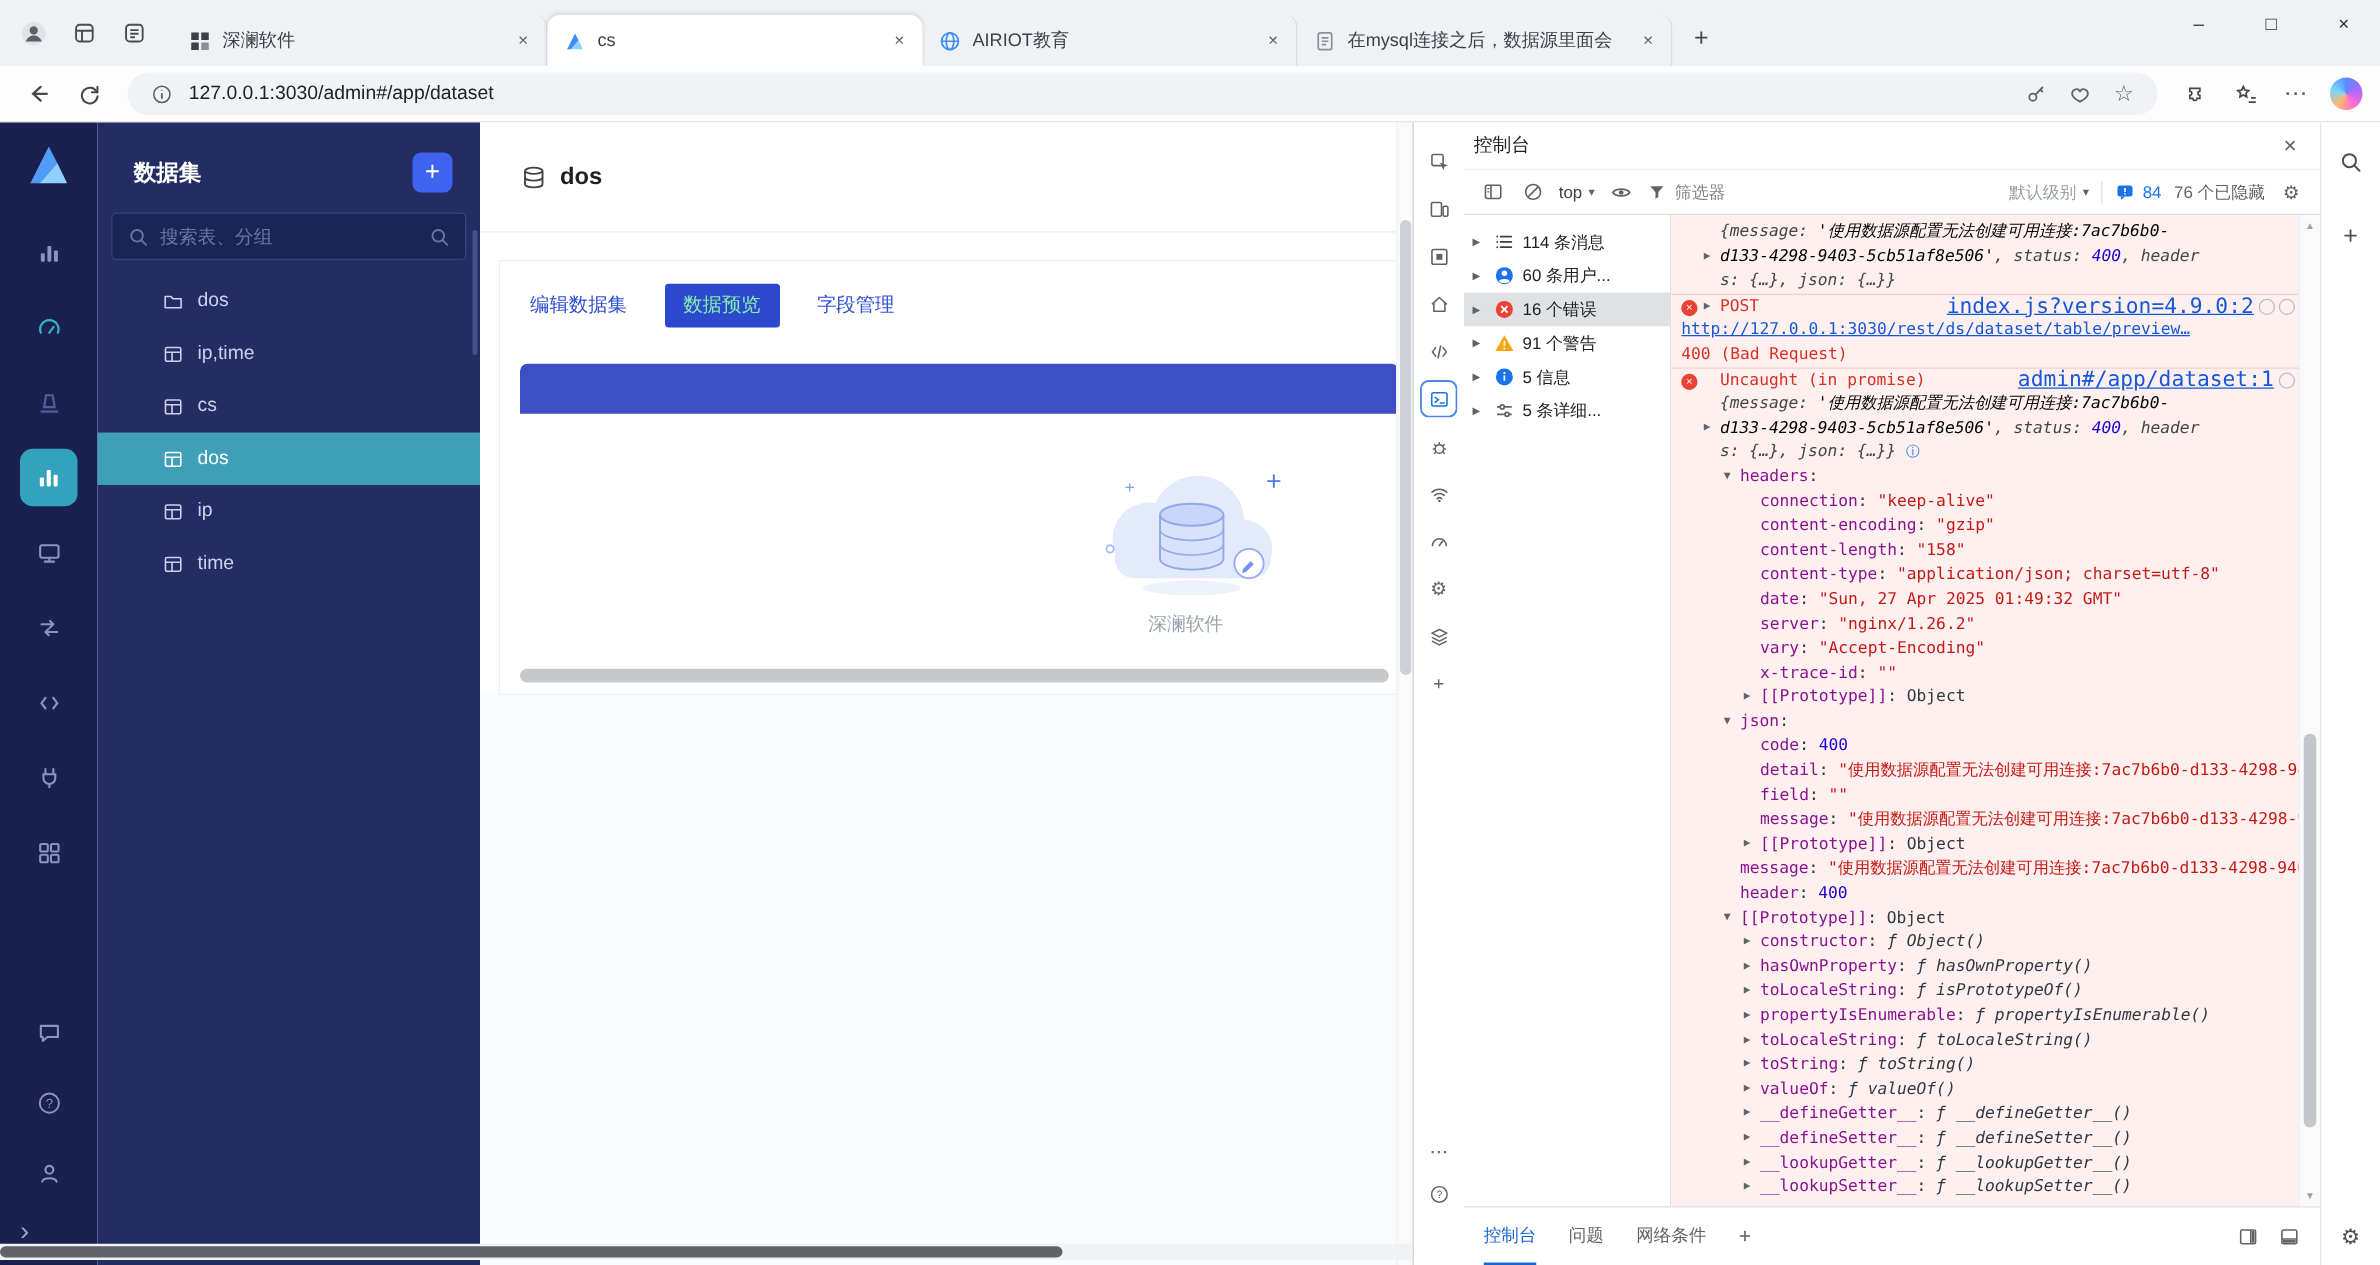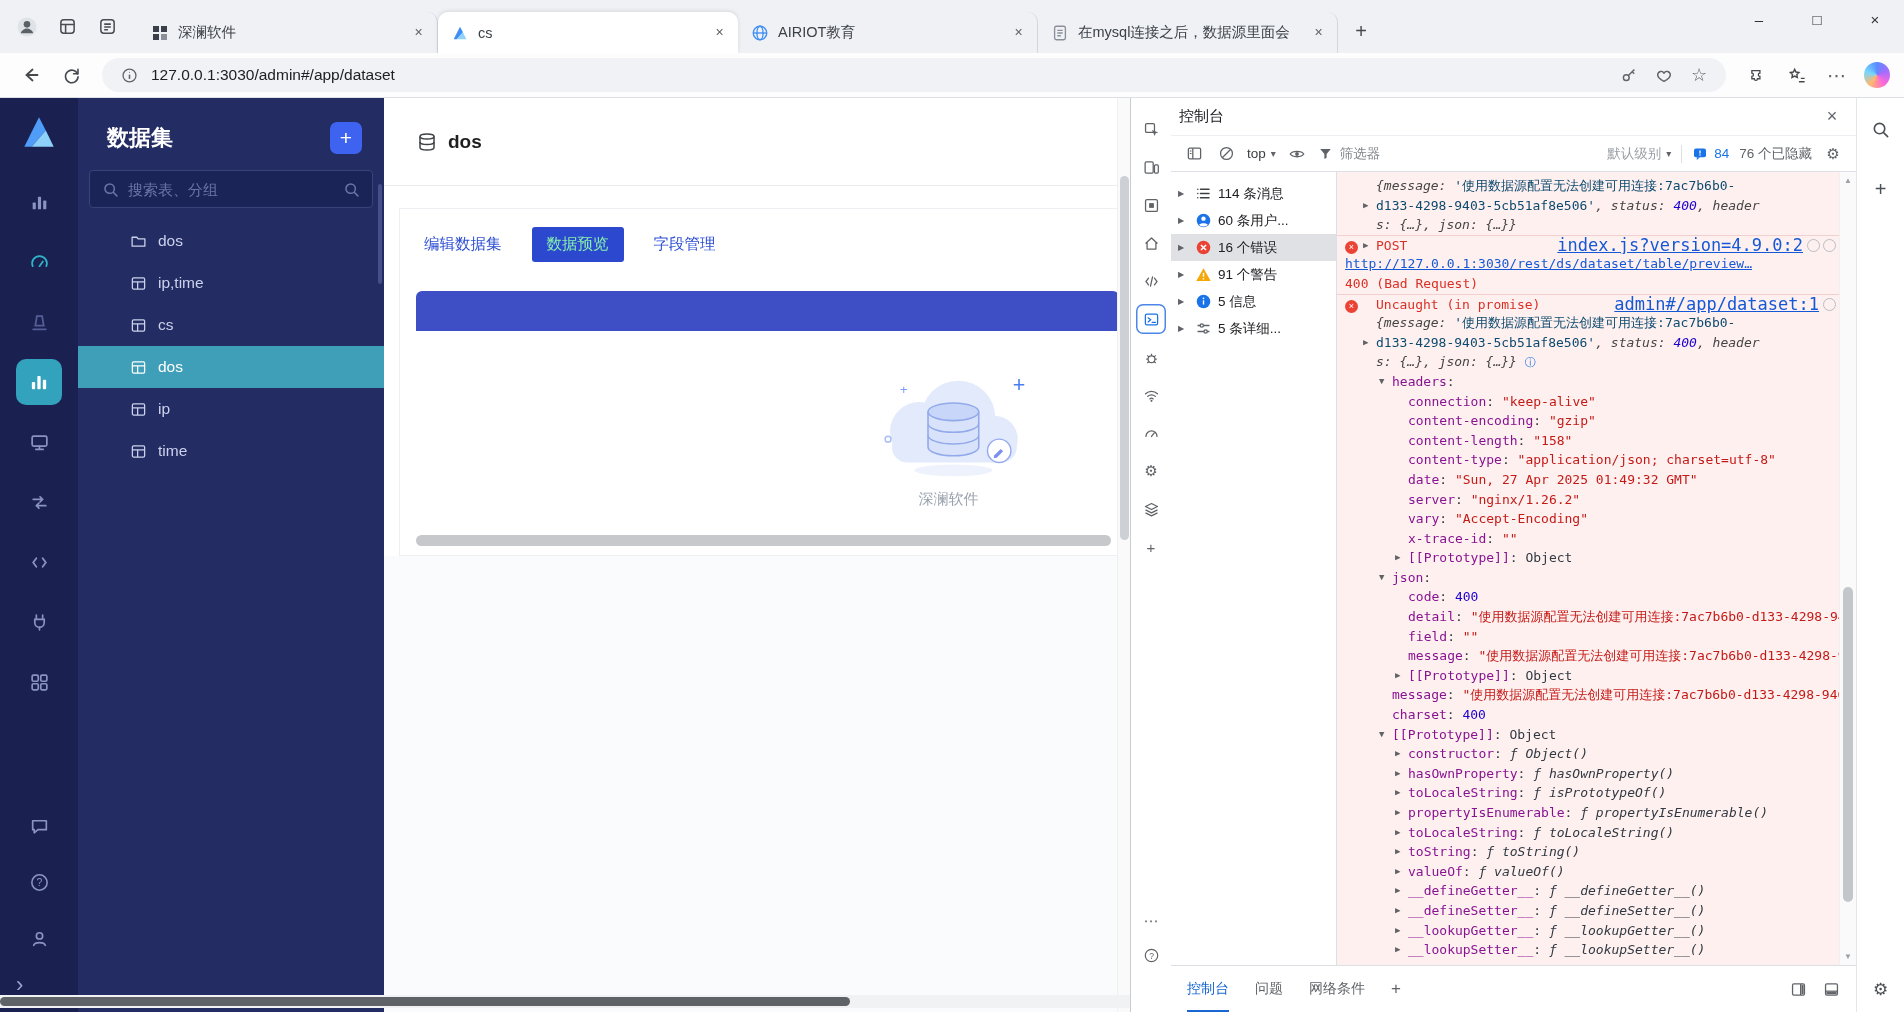--- a/index.html
+++ b/index.html
@@ -37,21 +37,21 @@
   .rail-logo { margin:14px 0 18px; }
   .rail-item { width:46px; height:46px; margin:7px 0; border-radius:10px; display:flex; align-items:center; justify-content:center; color:#8a94c2; }
   .rail-item.sel { background:#33a2bc; color:#fff; }
   .rail-bottom { margin-top:auto; margin-bottom:46px; display:flex; flex-direction:column; align-items:center; }
   .rail-bottom .rail-item { margin:5px 0; }
   .rail-collapse { position:absolute; left:16px; bottom:14px; color:#9aa3cf; font-size:22px; }
 
   
   .sidebar { position:absolute; left:78px; top:98px; width:306px; bottom:0; background:#232c63; }
   .sb-head { display:flex; align-items:center; justify-content:space-between; padding:24px 22px 16px 29px; }
-  .sb-title { color:#fff; font-size:22px; font-weight:bold; }
+  .sb-title { color:#fff; font-size:18px; font-weight:bold; }
   .sb-add { width:32px; height:32px; border-radius:7px; background:#3d63f0; color:#fff; font-size:21px; display:flex; align-items:center; justify-content:center; }
   .sb-search { margin:0 11px 12px; height:38px; background:#1b2456; border:1px solid #3a4379; border-radius:4px; display:flex; align-items:center; padding:0 12px; gap:9px; color:#6b74a6; }
   .sb-search input { flex:1; border:none; outline:none; background:transparent; color:#cdd3ee; font-size:15px; font-family:"Liberation Sans",sans-serif; }
   .sb-search input::placeholder { color:#6b74a6; }
   .sb-list { }
   .sb-item { height:42px; display:flex; align-items:center; gap:11px; padding-left:52px; color:#ccd2ec; font-size:15.5px; }
   .sb-item.sel { background:#3f9fb8; color:#fff; }
   .sb-scroll { position:absolute; right:2px; top:86px; width:4px; height:100px; background:#454f8a; border-radius:2px; }
 
   
@@ -107,21 +107,21 @@
            font-family:"DejaVu Sans Mono", monospace; font-size:13px; white-space:pre; }
   .cline.bt { border-top:1px solid #f3cfcf; }
   .gut { width:18px; flex:none; }
   .err-badge { display:inline-block; width:13px; height:13px; border-radius:50%; background:#ea4335; color:#fff; font-size:9px; line-height:13px; text-align:center; margin-top:3px; font-family:"Liberation Sans",sans-serif; }
   .lbody { display:flex; flex:1; min-width:0; }
   .arrow { width:13px; flex:none; color:#5f6368; font-size:9px; }
   .ctext { flex:1; min-width:0; overflow:hidden; white-space:pre; }
   .csrc { flex:none; padding:0 4px 0 8px; color:#1558d6; text-decoration:underline; font-size:17px; }
   .srcic { flex:none; width:13px; height:13px; border:1px solid #b9bdc4; border-radius:50%; margin:3px 3px 0 0; }
   .c-o  { color:#454545; font-style:italic; }
-  .c-so { color:#0c4a6e; }
+  .c-so { color:#000000; font-style:italic; }
   .c-no { color:#1c00cf; font-style:italic; }
   .c-e  { color:#d93025; }
   .c-l  { color:#1558d6; text-decoration:underline; }
   .c-k  { color:#881391; }
   .c-p  { color:#303942; }
   .c-s  { color:#c41a16; }
   .c-n  { color:#1c00cf; }
   .c-f  { color:#303942; font-style:italic; }
   .c-i  { color:#1a73e8; font-size:11px; }
   .dt-scroll { width:17px; flex:none; background:#fafafa; border-left:1px solid #f0f0f0; position:relative; }
@@ -989,21 +989,21 @@
               </span>
               
               
               
             </div>
 
             <div class="cline">
               <span class="gut"></span>
               <span class="lbody" style="margin-left: 16px;">
                 <span class="arrow"></span>
-                <span class="ctext"><span class="c-k">charset</span><span class="c-p">: </span><span class="c-n">400</span></span>
+                <span class="ctext"><span class="c-k">header</span><span class="c-p">: </span><span class="c-n">400</span></span>
               </span>
               
               
               
             </div>
 
             <div class="cline">
               <span class="gut"></span>
               <span class="lbody" style="margin-left: 16px;">
                 <span class="arrow">▼</span>

